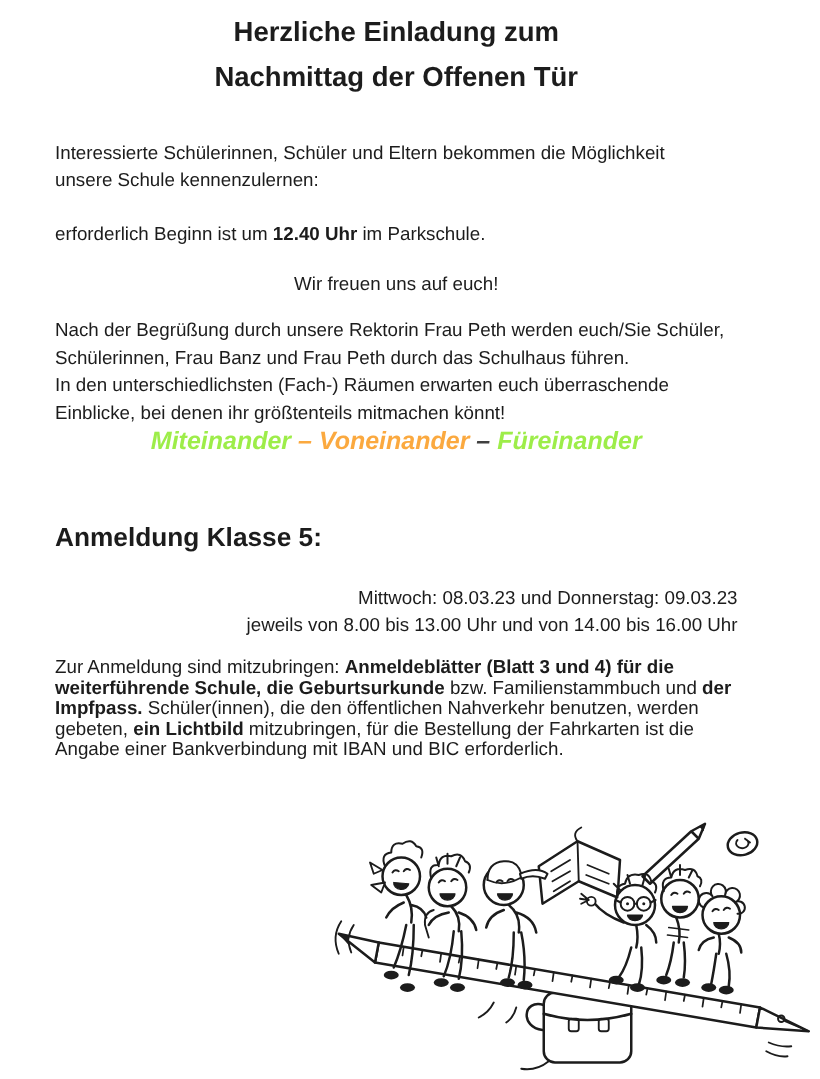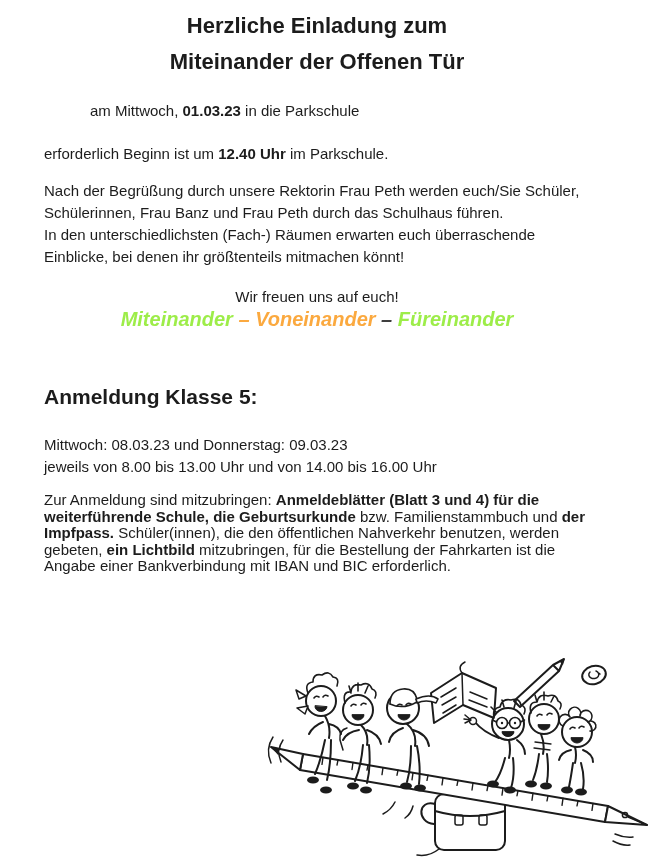--- a/index.html
+++ b/index.html
@@ -21,51 +21,52 @@
   .b { font-weight: bold; }
 
   .intro        { margin-top: 32px; }
   .date-line    { margin-top: 20px; padding-left: 46px; }
   .time-line    { margin-top: 21px; }
   .tour         { margin-top: 15px; }
   .closing      { margin-top: 18px; text-align: center; }
   .motto        { text-align: center; font-size: 20px; line-height: 22px;
                   font-weight: bold; font-style: italic; }
   .reg-heading  { margin-top: 52px; font-size: 21px; font-weight: bold; line-height: 30px; }
-  .reg-dates    { margin-top: 22px; }
+  .reg-dates    { margin-top: 22px; text-align: right; }
   .requirements { margin-top: 14px; font-size: 15px; line-height: 16.5px; margin-right: -12px; }
 
   .illustration {
     position: absolute; left: 263px; top: 644px;
     width: 391px; height: 217px;
   }
   .illustration svg { display: block; }
 </style>
 </head>
 <body>
 
 <div class="page">
   <div class="content">
 
     <div class="title">
       <div>Herzliche Einladung zum</div>
-      <div>Miteinander der Offenen Tür</div>
+      <div>Nachmittag der Offenen Tür</div>
     </div>
 
-
-    <p class="body-text date-line"><span>am Mittwoch, </span><span class="b">01.03.23</span><span> in die Parkschule</span></p>
+    <p class="body-text pre intro">Interessierte Schülerinnen, Schüler und Eltern bekommen die Möglichkeit
+unsere Schule kennenzulernen:</p>
+
 
     <p class="body-text time-line"><span>erforderlich Beginn ist um </span><span class="b">12.40 Uhr</span><span> im Parkschule.</span></p>
+
+    <p class="body-text closing">Wir freuen uns auf euch!</p>
 
     <p class="body-text pre tour">Nach der Begrüßung durch unsere Rektorin Frau Peth werden euch/Sie Schüler,
 Schülerinnen, Frau Banz und Frau Peth durch das Schulhaus führen.
 In den unterschiedlichsten (Fach-) Räumen erwarten euch überraschende
 Einblicke, bei denen ihr größtenteils mitmachen könnt!</p>
-
-    <p class="body-text closing">Wir freuen uns auf euch!</p>
 
     <p class="motto">
       <span style="color: rgb(157, 237, 73);">Miteinander</span>
       <span style="color: rgb(251, 169, 63);">–</span>
       <span style="color: rgb(251, 169, 63);">Voneinander</span>
       <span style="color: rgb(63, 63, 63);">–</span>
       <span style="color: rgb(157, 237, 73);">Füreinander</span>
     </p>
 
     <h2 class="reg-heading">Anmeldung Klasse 5:</h2>

